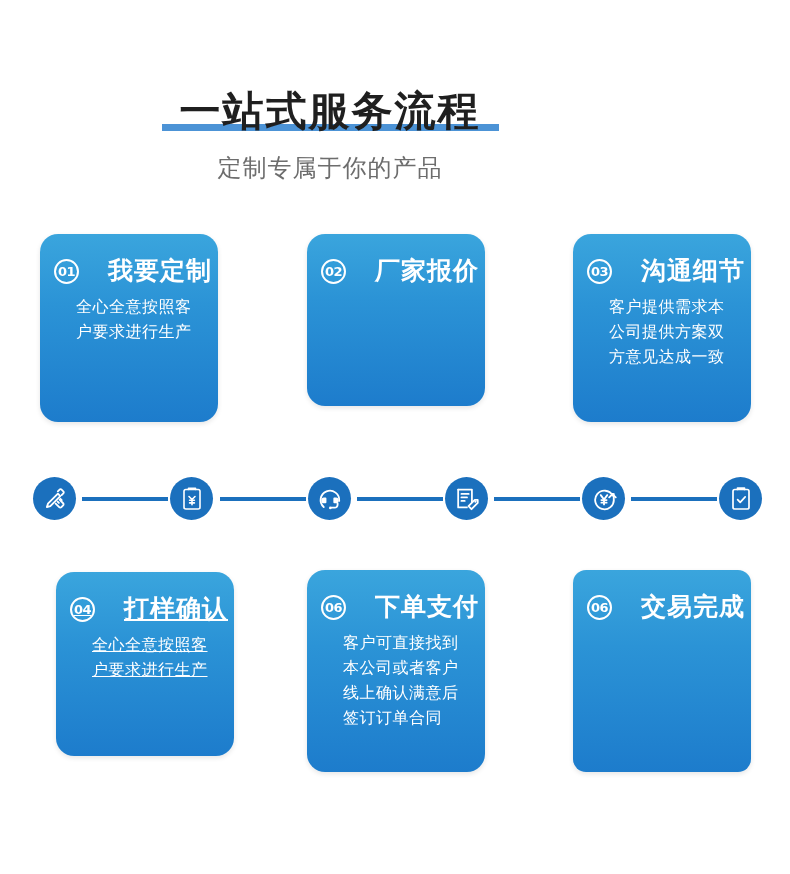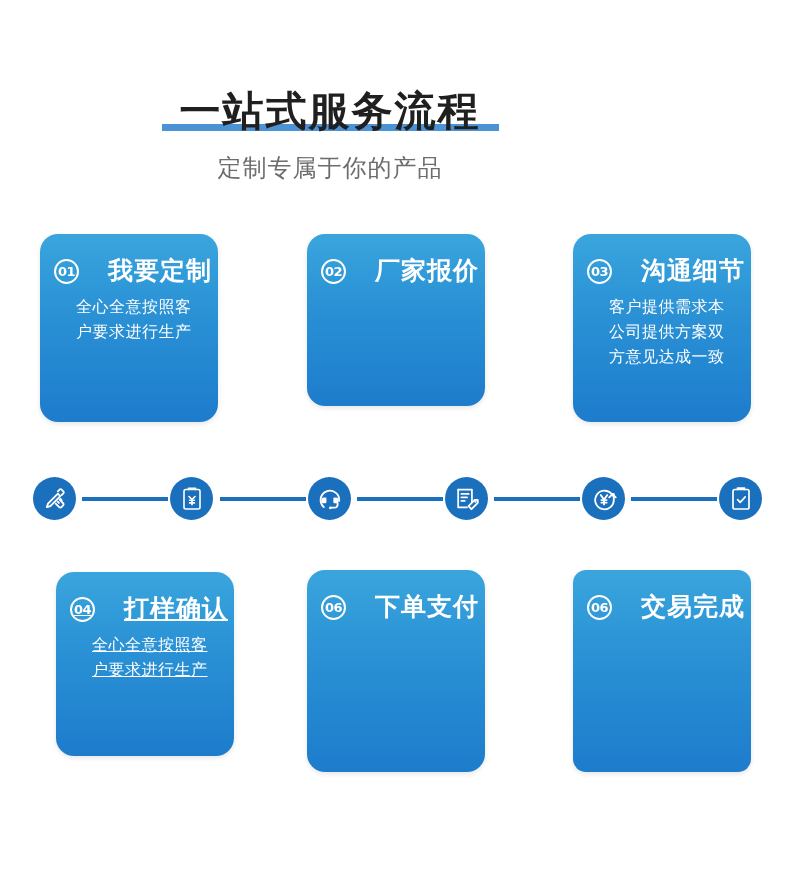--- a/index.html
+++ b/index.html
@@ -260,20 +260,21 @@
     <div class="card-title">打样确认</div>
   </div>
   <div class="card-desc">全心全意按照客户要求进行生产</div>
 </div>
 
 <div class="card" id="card-4">
   <div class="card-head">
     <div class="card-num">06</div>
     <div class="card-title">下单支付</div>
   </div>
+  <div class="card-desc">客户可直接找到本公司或者客户线上确认满意后签订订单合同</div>
 </div>
 
 <div class="card" id="card-5">
   <div class="card-head">
     <div class="card-num">06</div>
     <div class="card-title">交易完成</div>
   </div>
 </div>
 
 </body></html>

